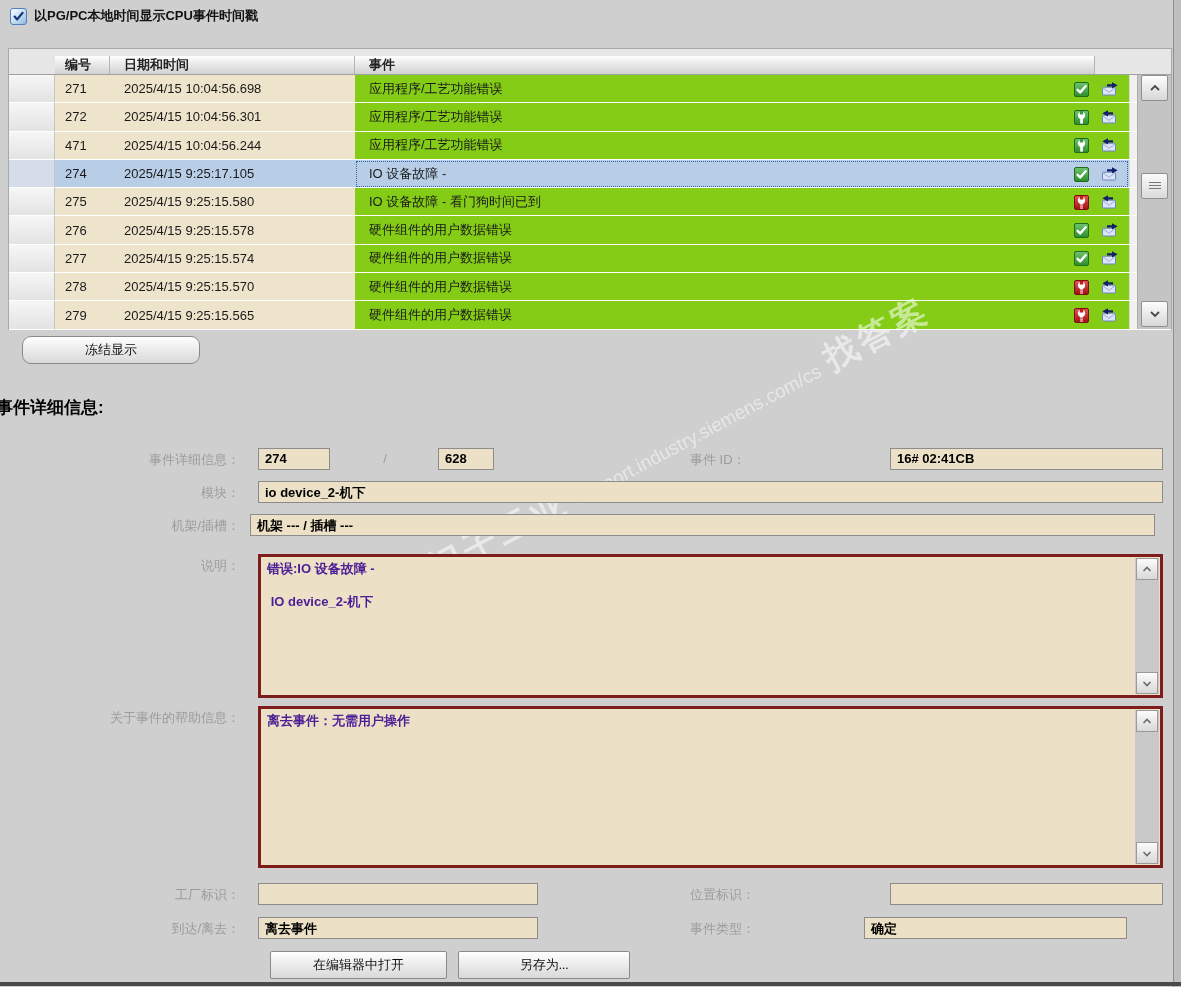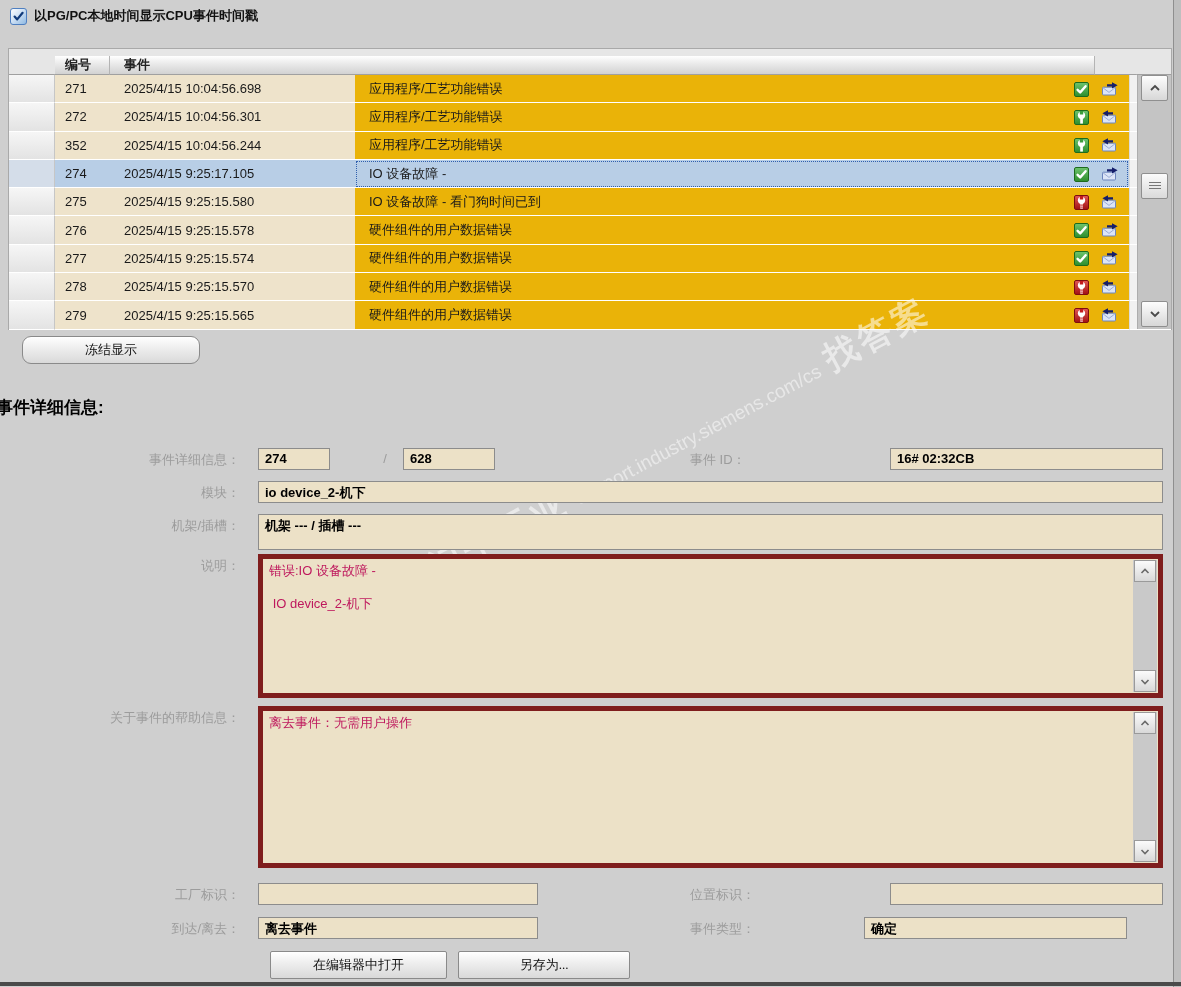--- a/index.html
+++ b/index.html
@@ -19,21 +19,21 @@
       border-bottom:1px solid #a0a0a0;box-sizing:border-box;display:flex;align-items:center;
       font-weight:bold;color:#222;}
   .c0{width:46px;} .c1{width:55px;} .c2{width:245px;} .c3{flex:1 1 auto;} .c4{width:42px;} .c5{width:34px;}
   .hc.c1{padding-left:10px;} .hc.c2{padding-left:14px;} .hc.c3{padding-left:14px;}
   .tbody{position:relative;}
   .trow{display:flex;height:28.3px;}
   .tc{box-sizing:border-box;border-bottom:1px solid #ffffff;display:flex;align-items:center;}
   .tc.c0{background:linear-gradient(#f6f6f6,#e3e3e3);border-right:1px solid #c6c6c6;}
   .tc.c1{background:#eee3cb;padding-left:10px;}
   .tc.c2{background:#eee3cb;padding-left:14px;}
-  .tc.c3{background:#eab308;padding-left:14px;position:relative;}
+  .tc.c3{background:#84cc16;padding-left:14px;position:relative;}
   .tc.c4{background:#f1f1f1;border-left:1px solid #dcdcdc;}
   .trow.selected .tc.c1,.trow.selected .tc.c2,.trow.selected .tc.c3{background:#b8cee6;}
   .trow.selected .tc.c0{background:#d4dde9;}
   .trow.selected .tc.c3{outline:1px dotted #2f5fae;outline-offset:-2px;}
   .sticon{position:absolute;right:40px;top:50%;margin-top:-7px;width:13px;height:13px;border-radius:2px;
           display:inline-flex;align-items:center;justify-content:center;}
   .sticon.green-check,.sticon.green-wrench{background:linear-gradient(#6cc26c,#2f8f2f);border:1px solid #1d6b1d;}
   .sticon.red-wrench{background:linear-gradient(#e05553,#a31315);border:1px solid #7d0d0f;}
   .dicon{position:absolute;right:11px;top:50%;margin-top:-7px;width:16px;height:14px;}
   .sticon svg,.dicon svg{display:block;}
@@ -54,22 +54,22 @@
   .btn-freeze{left:22px;top:336px;width:178px;height:28px;border-radius:9px;}
   .btn-open{left:270px;top:951px;width:177px;height:28px;}
   .btn-saveas{left:458px;top:951px;width:172px;height:28px;font-family:Liberation Serif, serif;}
   
   .dheading{position:absolute;left:-4px;top:396px;font-size:17px;font-weight:bold;color:#000;}
   .dlabel{position:absolute;left:0;width:240px;text-align:right;color:#9c9c9c;}
   .dlabel2{position:absolute;left:690px;width:185px;text-align:left;color:#9c9c9c;}
   .dfield{position:absolute;background:#ece1c7;border:1px solid #8c8c8c;box-sizing:border-box;
           font-weight:bold;color:#000;padding:2px 6px 0 6px;overflow:hidden;white-space:nowrap;}
   .dslash{position:absolute;left:355px;top:451px;width:60px;text-align:center;color:#9c9c9c;}
-  .dbox{position:absolute;background:#ece1c7;border:5px solid #7f1d1d;box-sizing:border-box;
-        font-weight:normal;color:#be185d;}
+  .dbox{position:absolute;background:#ece1c7;border:3px solid #7f1d1d;box-sizing:border-box;
+        font-weight:bold;color:#4c1d95;}
   .dbox .btext{position:absolute;left:6px;top:3px;right:30px;bottom:3px;white-space:pre-wrap;overflow:hidden;}
   .tscroll{position:absolute;right:1px;top:1px;bottom:1px;width:24px;background:#c9c9c9;}
   .tsbtn{position:absolute;left:1px;width:22px;height:22px;background:linear-gradient(#fbfbfb,#d8d8d8);
          border:1px solid #9a9a9a;box-sizing:border-box;display:flex;align-items:center;justify-content:center;}
   .tsbtn.up{top:0;} .tsbtn.down{bottom:0;}
   
   .watermark{position:absolute;left:398px;top:566px;transform:rotate(-28deg);transform-origin:0 50%;
              white-space:nowrap;pointer-events:none;color:rgba(255,255,255,0.55);}
   .wm-big{font-size:34px;font-weight:bold;letter-spacing:4px;}
   .wm-url{font-size:19px;margin:0 10px;color:rgba(255,255,255,0.5);}
@@ -88,20 +88,21 @@
         <path d="M2.6 6.6 L5.2 9.4 L10.6 2.8" fill="none" stroke="#103a7a" stroke-width="2.2" stroke-linecap="round" stroke-linejoin="round"></path>
       </svg>
     </span>
     <span class="chklabel">以PG/PC本地时间显示CPU事件时间戳</span>
   </div>
 
   <div class="etable">
     <div class="thead">
       <div class="hc c0"></div>
       <div class="hc c1">编号</div>
+      <div class="hc c2">日期和时间</div>
       <div class="hc c3">事件</div>
       <div class="hc c4"></div>
       <div class="hc c5" style="border-right:none"></div>
     </div>
     <div class="tbody">
         <div class="trow">
     <div class="tc c0"></div>
     <div class="tc c1">271</div>
     <div class="tc c2">2025/4/15 10:04:56.698</div>
     <div class="tc c3">
@@ -139,21 +140,21 @@
                 <rect x="0.5" y="5.2" width="13" height="7.8" rx="1" fill="#dce5f7" stroke="#6b84bd"></rect>
                 <path d="M1 5.8 L7 10.4 L13 5.8" fill="none" stroke="#9aacd6" stroke-width="1"></path>
                 <path d="M11 2.2 H6 V0.2 L0.4 3.3 L6 6.4 V4.4 h5 Z" fill="#141e6b"></path>
               </svg>
             </span>
     </div>
     <div class="tc c4"></div>
   </div>
         <div class="trow">
     <div class="tc c0"></div>
-    <div class="tc c1">352</div>
+    <div class="tc c1">471</div>
     <div class="tc c2">2025/4/15 10:04:56.244</div>
     <div class="tc c3">
       <span class="etext">应用程序/工艺功能错误</span>
       <span class="sticon green-wrench">
               <svg width="13" height="13" viewBox="0 0 13 13">
                 <circle cx="6.5" cy="4.3" r="3.6" fill="#fff"></circle>
                 <rect x="4.8" y="0" width="3.4" height="3.5" fill="#3d9e3d"></rect>
                 <rect x="5.2" y="6.4" width="2.7" height="6.2" fill="#fff"></rect>
               </svg>
             </span>
@@ -325,28 +326,28 @@
 
   <div class="btn btn-freeze">冻结显示</div>
 
   <div class="watermark"><span class="wm-big">西门子工业</span><span class="wm-url">support.industry.siemens.com/cs</span><span class="wm-big">找答案</span></div>
 
   <div class="dheading">事件详细信息:</div>
 
   <div class="dlabel" style="top:451px">事件详细信息：</div>
   <div class="dfield" style="left:258px;top:448px;width:72px;height:22px">274</div>
   <div class="dslash">/</div>
-  <div class="dfield" style="left:403px;top:448px;width:92px;height:22px">628</div>
+  <div class="dfield" style="left:438px;top:448px;width:56px;height:22px">628</div>
   <div class="dlabel2" style="top:451px">事件 ID：</div>
-  <div class="dfield" style="left:890px;top:448px;width:273px;height:22px">16# 02:32CB</div>
+  <div class="dfield" style="left:890px;top:448px;width:273px;height:22px">16# 02:41CB</div>
 
   <div class="dlabel" style="top:484px">模块：</div>
   <div class="dfield" style="left:258px;top:481px;width:905px;height:22px">io device_2-机下</div>
   <div class="dlabel" style="top:517px">机架/插槽：</div>
-  <div class="dfield" style="left:258px;top:514px;width:905px;height:36px">机架 --- / 插槽 ---</div>
+  <div class="dfield" style="left:250px;top:514px;width:905px;height:22px">机架 --- / 插槽 ---</div>
 
   <div class="dlabel" style="top:557px">说明：</div>
   <div class="dbox" style="left:258px;top:554px;width:905px;height:144px">
     <div class="btext">错误:IO 设备故障 -
 
  IO device_2-机下</div>
     <div class="tscroll">
       <div class="tsbtn up">
         <svg width="10" height="7" viewBox="0 0 10 7">
             <path d="M1.5 5 L5 1.5 L8.5 5" fill="none" stroke="#6a6a6a" stroke-width="1.6"></path>

